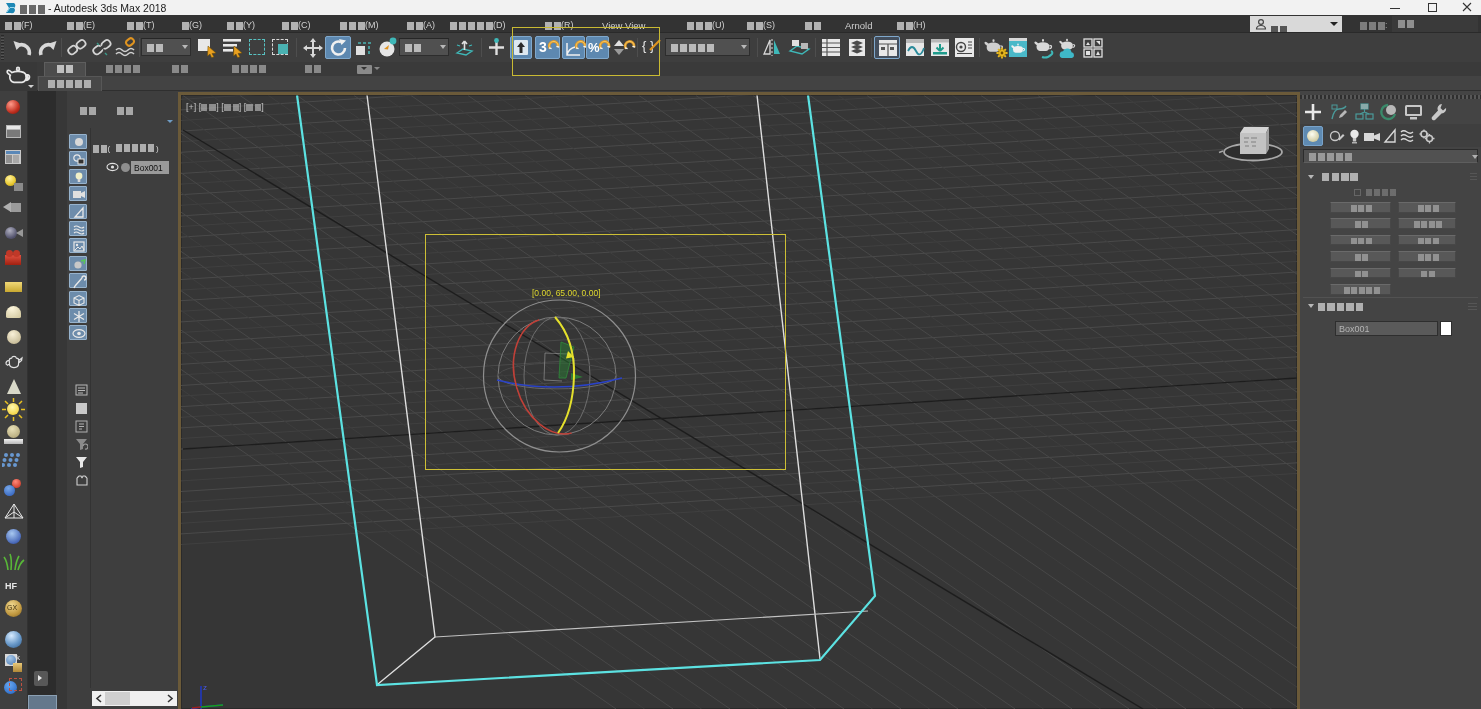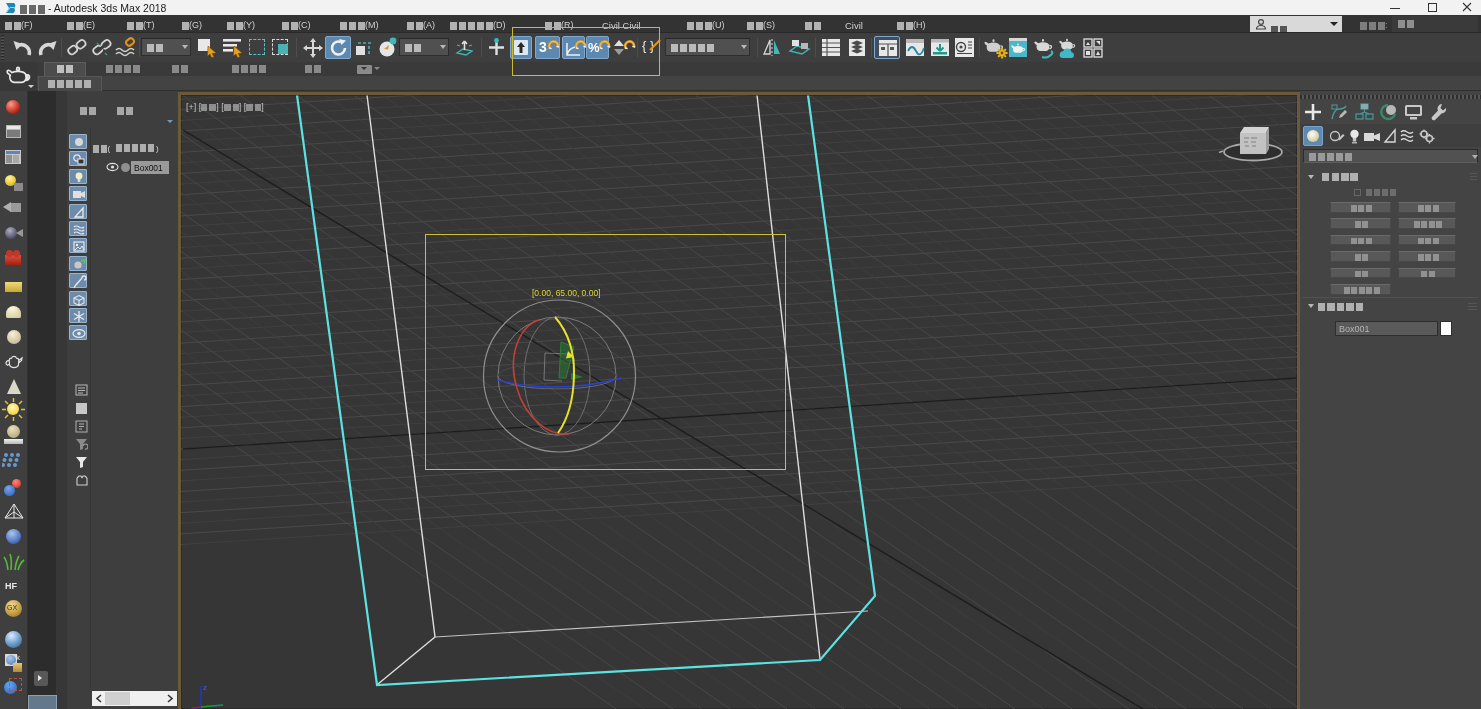--- a/index.html
+++ b/index.html
@@ -20,22 +20,22 @@
     <span class="abs" style="left:227px;top:5px;font-size:9px;color:#d2d2d2"><i class="gk" style="width:16px;height:8px;background:repeating-linear-gradient(90deg,#d2d2d2 0 7px,transparent 7px 9px);opacity:0.8;"></i>(Y)</span>
     <span class="abs" style="left:282px;top:5px;font-size:9px;color:#d2d2d2"><i class="gk" style="width:16px;height:8px;background:repeating-linear-gradient(90deg,#d2d2d2 0 7px,transparent 7px 9px);opacity:0.8;"></i>(C)</span>
     <span class="abs" style="left:340px;top:5px;font-size:9px;color:#d2d2d2"><i class="gk" style="width:25px;height:8px;background:repeating-linear-gradient(90deg,#d2d2d2 0 7px,transparent 7px 9px);opacity:0.8;"></i>(M)</span>
     <span class="abs" style="left:407px;top:5px;font-size:9px;color:#d2d2d2"><i class="gk" style="width:16px;height:8px;background:repeating-linear-gradient(90deg,#d2d2d2 0 7px,transparent 7px 9px);opacity:0.8;"></i>(A)</span>
     <span class="abs" style="left:450px;top:5px;font-size:9px;color:#d2d2d2"><i class="gk" style="width:43px;height:8px;background:repeating-linear-gradient(90deg,#d2d2d2 0 7px,transparent 7px 9px);opacity:0.8;"></i>(D)</span>
     <span class="abs" style="left:545px;top:5px;font-size:9px;color:#d2d2d2"><i class="gk" style="width:16px;height:8px;background:repeating-linear-gradient(90deg,#d2d2d2 0 7px,transparent 7px 9px);opacity:0.8;"></i>(R)</span>
     <span class="abs" style="left:687px;top:5px;font-size:9px;color:#d2d2d2"><i class="gk" style="width:25px;height:8px;background:repeating-linear-gradient(90deg,#d2d2d2 0 7px,transparent 7px 9px);opacity:0.8;"></i>(U)</span>
     <span class="abs" style="left:747px;top:5px;font-size:9px;color:#d2d2d2"><i class="gk" style="width:16px;height:8px;background:repeating-linear-gradient(90deg,#d2d2d2 0 7px,transparent 7px 9px);opacity:0.8;"></i>(S)</span>
     <span class="abs" style="left:805px;top:5px;font-size:9px;color:#d2d2d2"><i class="gk" style="width:16px;height:8px;background:repeating-linear-gradient(90deg,#d2d2d2 0 7px,transparent 7px 9px);opacity:0.8;"></i></span>
     <span class="abs" style="left:897px;top:5px;font-size:9px;color:#d2d2d2"><i class="gk" style="width:16px;height:8px;background:repeating-linear-gradient(90deg,#d2d2d2 0 7px,transparent 7px 9px);opacity:0.8;"></i>(H)</span>
-    <span class="abs" style="left:602px;top:5px;font-size:9.5px;color:#cfcfcf">Civil Civil</span>
-    <span class="abs" style="left:845px;top:5px;font-size:9.5px;color:#cfcfcf">Civil</span>
+    <span class="abs" style="left:602px;top:5px;font-size:9.5px;color:#cfcfcf">View View</span>
+    <span class="abs" style="left:845px;top:5px;font-size:9.5px;color:#cfcfcf">Arnold</span>
     <div class="abs" style="left:1250px;top:1px;width:92px;height:16px;background:#d9d9d9">
       <svg class="abs" style="left:5px;top:2px" width="12" height="12" viewBox="0 0 12 12">
         <circle cx="6" cy="4" r="2.4" fill="none" stroke="#444" stroke-width="1.2"></circle>
         <path d="M1.5 11 a4.5 3.5 0 0 1 9 0 z" fill="none" stroke="#444" stroke-width="1.2"></path>
       </svg>
       <span class="abs" style="left:21px;top:4px"><i class="gk" style="width:16px;height:8px;background:repeating-linear-gradient(90deg,#222 0 7px,transparent 7px 9px);opacity:0.72;"></i></span>
       <div style="position:absolute;left:80px;top:6px;width:0;height:0;border-left:4px solid transparent;border-right:4px solid transparent;border-top:4px solid #222"></div>
     </div>
     <span class="abs" style="left:1360px;top:5px;color:#9a9a9a;font-size:9px"><i class="gk" style="width:25px;height:8px;background:repeating-linear-gradient(90deg,#9a9a9a 0 7px,transparent 7px 9px);opacity:0.72;"></i>:</span>
     <div class="abs" style="left:1392px;top:1px;width:86px;height:16px;background:#3a3a3a">

